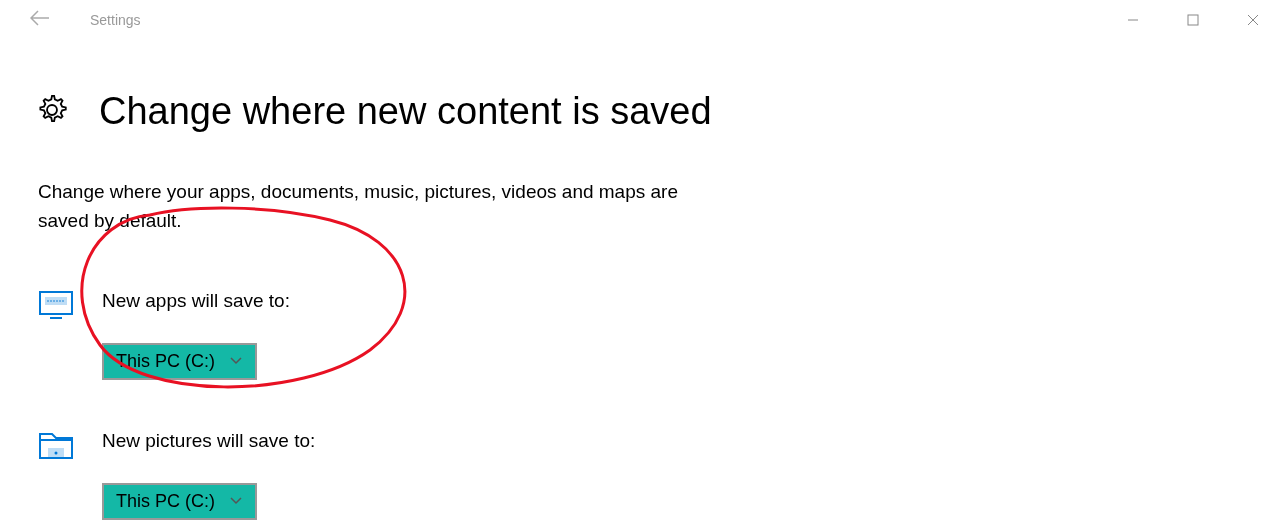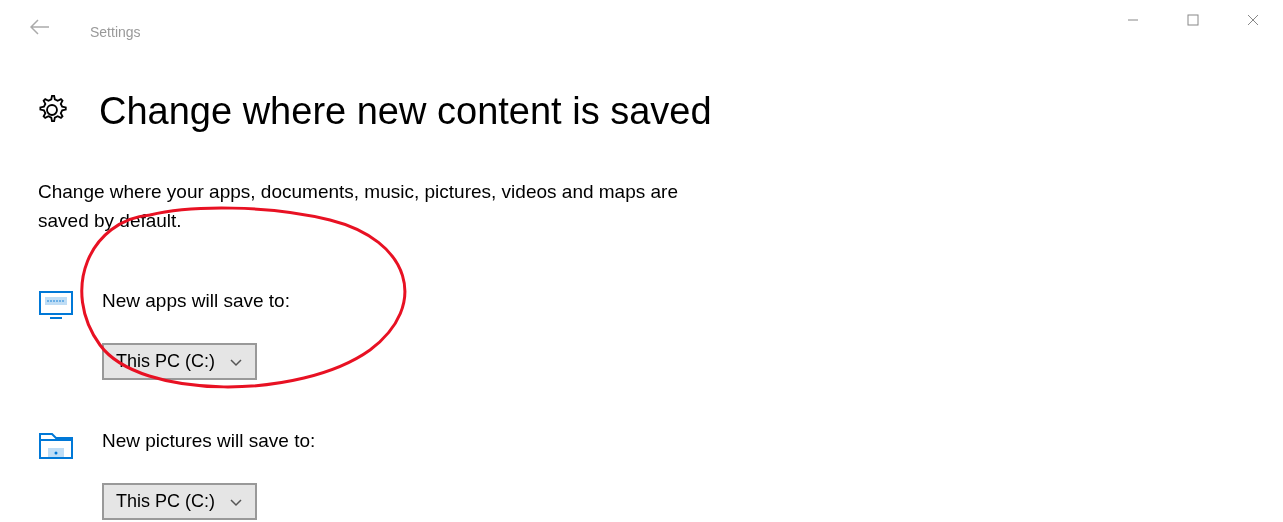--- a/index.html
+++ b/index.html
@@ -6,21 +6,21 @@
     body {
       font-family: "Segoe UI", -apple-system, sans-serif;
       background: #ffffff;
       width: 1283px;
       height: 522px;
       overflow: hidden;
       color: #000;
     }
     .titlebar {
       display: flex;
-      align-items: flex-end;
+      align-items: center;
       height: 40px;
       padding-left: 30px;
       position: relative;
     }
     .back-arrow {
       color: #999;
       font-size: 18px;
       margin-right: 40px;
     }
     .app-title {
@@ -86,25 +86,25 @@
       display: flex;
       flex-direction: column;
       gap: 31px;
     }
     .setting-label {
       font-size: 19px;
       color: #000;
     }
     .dropdown {
       display: inline-flex;
-      align-items: center;
+      align-items: flex-start;
       border: 2.5px solid #999;
       padding: 6px 12px;
       gap: 14px;
-      background: #e5e5e5;
+      background: #14b8a6;
       width: fit-content;
     }
     .dropdown-value {
       font-size: 18px;
       color: #000;
     }
     .chevron {
       color: #555;
     }
     .annotation-ellipse {

